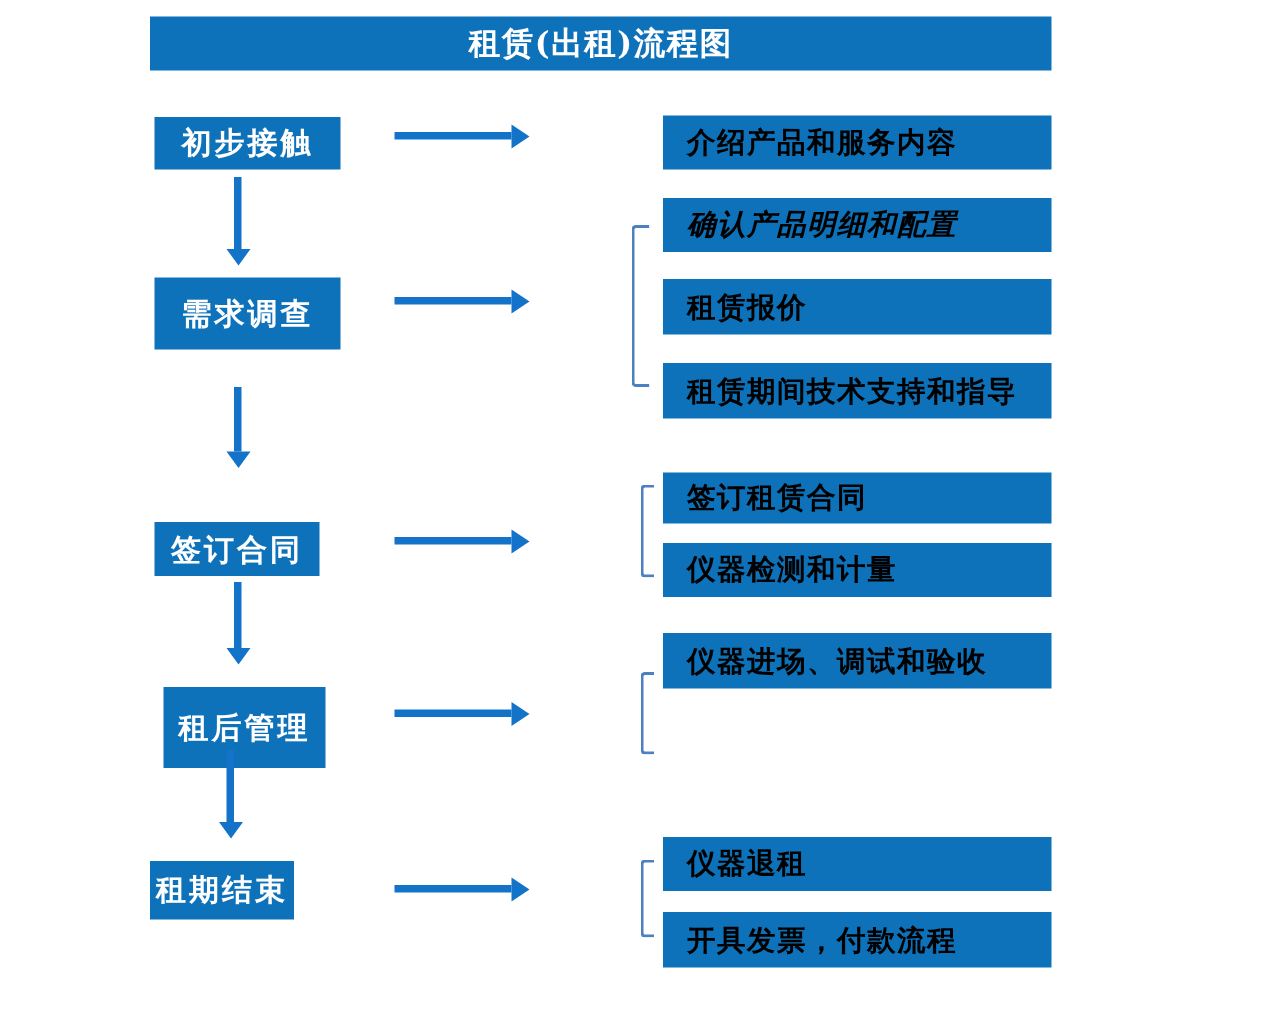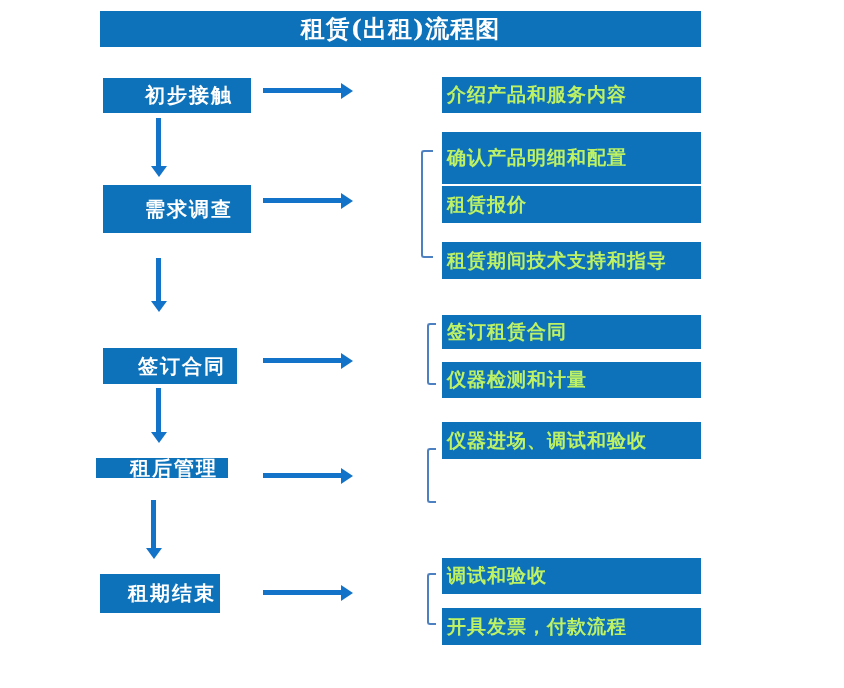--- a/index.html
+++ b/index.html
@@ -11,42 +11,42 @@
   }
   html,body{margin:0;padding:0;background:var(--background,#fff);}
   .canvas{
     position:relative;width:844px;height:688px;background:var(--background,#fff);
     font-family:"DejaVu Serif","Liberation Serif",serif;overflow:hidden;
   }
   
   .title-banner{
     position:absolute;left:100px;top:11px;width:601px;height:36px;
     background:var(--box-blue,#0d72b9);color:var(--title-text,#fff);
-    font-size:24px;font-weight:bold;
+    font-size:21px;font-weight:bold;
     display:flex;align-items:center;justify-content:center;letter-spacing:1px;
   }
   
   .lbox{
     position:absolute;background:var(--box-blue,#0d72b9);color:#fff;
     font-size:20px;font-weight:bold;display:flex;align-items:center;justify-content:center;
-    letter-spacing:2px;white-space:nowrap;padding-left:24px;
+    letter-spacing:2px;white-space:nowrap;
   }
   #l1{left:103px;top:78px;width:124px;height:35px;}
   #l2{left:103px;top:185px;width:124px;height:48px;}
   #l3{left:103px;top:348px;width:110px;height:36px;text-align:right;}
-  #l4{left:96px;top:458px;width:108px;height:20px;}
+  #l4{left:109px;top:458px;width:108px;height:54px;}
   #l5{left:100px;top:574px;width:96px;height:39px;}
   
   .rbox{
-    position:absolute;left:442px;width:259px;background:var(--box-blue,#0d72b9);color:#bef264;
+    position:absolute;left:442px;width:259px;background:var(--box-blue,#0d72b9);color:#000000;
     font-size:19px;font-weight:bold;display:flex;align-items:center;
-    padding-left:5px;box-sizing:border-box;letter-spacing:1px;white-space:nowrap;
+    padding-left:16px;box-sizing:border-box;letter-spacing:1px;white-space:nowrap;
   }
   #r1{top:77px;height:36px;}
-  #r2{top:132px;height:52px;}
+  #r2{top:132px;height:36px;font-style:italic;}
   #r3{top:186px;height:37px;text-align:right;}
   #r4{top:242px;height:37px;}
   #r5{top:315px;height:34px;}
   #r6{top:362px;height:36px;}
   #r7{top:422px;height:37px;}
   #r8{top:490px;height:37px;}
   #r9{top:558px;height:36px;}
   #r10{top:608px;height:37px;}
   
   .varrow{position:absolute;width:5px;background:var(--arrow-blue,#1373c9);}
@@ -113,16 +113,16 @@
   <div class="bracket" id="b3"></div>
   <div class="bracket" id="b4"></div>
 
   <div class="rbox" id="r1">介绍产品和服务内容</div>
   <div class="rbox" id="r2">确认产品明细和配置</div>
   <div class="rbox" id="r3">租赁报价</div>
   <div class="rbox" id="r4">租赁期间技术支持和指导</div>
   <div class="rbox" id="r5">签订租赁合同</div>
   <div class="rbox" id="r6">仪器检测和计量</div>
   <div class="rbox" id="r7">仪器进场、调试和验收</div>
-  <div class="rbox" id="r9">调试和验收</div>
+  <div class="rbox" id="r9">仪器退租</div>
   <div class="rbox" id="r10">开具发票，付款流程</div>
 
 </div>
 
 </body></html>

